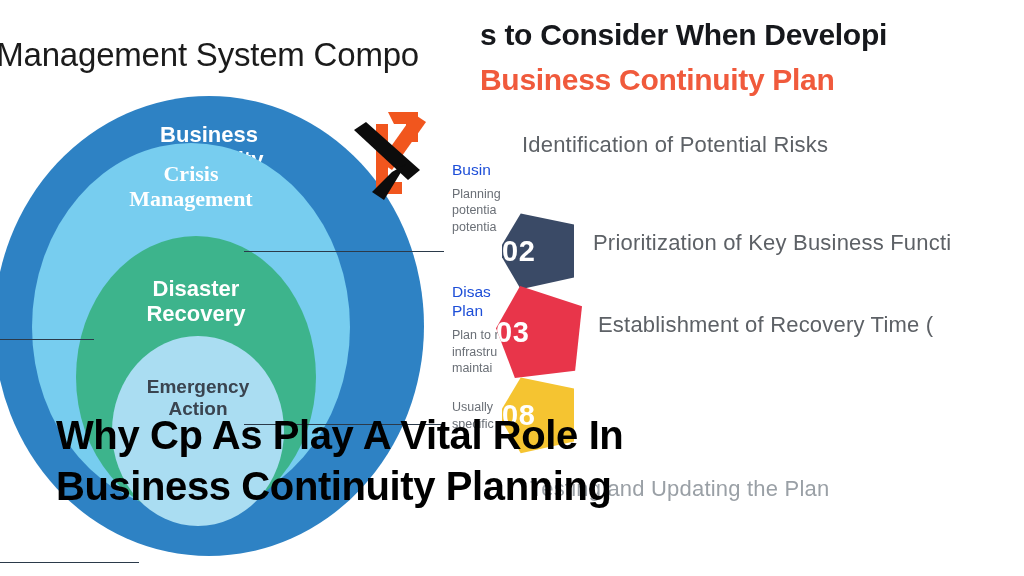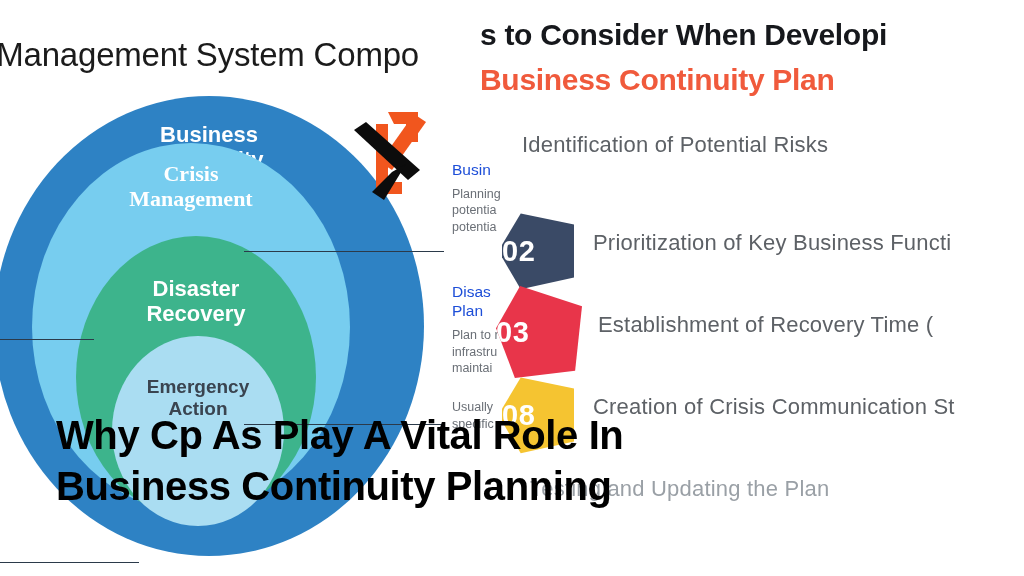--- a/index.html
+++ b/index.html
@@ -187,21 +187,20 @@
         <div class="hex hex-3">
           <span>03</span>
         </div>
         <div class="rp-text">Establishment of Recovery Time (</div>
       </div>
 
       <div class="rp-row rp-row-4">
         <div class="hex hex-4">
           <span>08</span>
         </div>
-        <div class="rp-text">Creation of Crisis Communication St</div>
       </div>
 
       <div class="rp-row rp-row-5">
 
         <div class="rp-text">Testing and Updating the Plan</div>
       </div>
 
     </div>
   </div>
 

